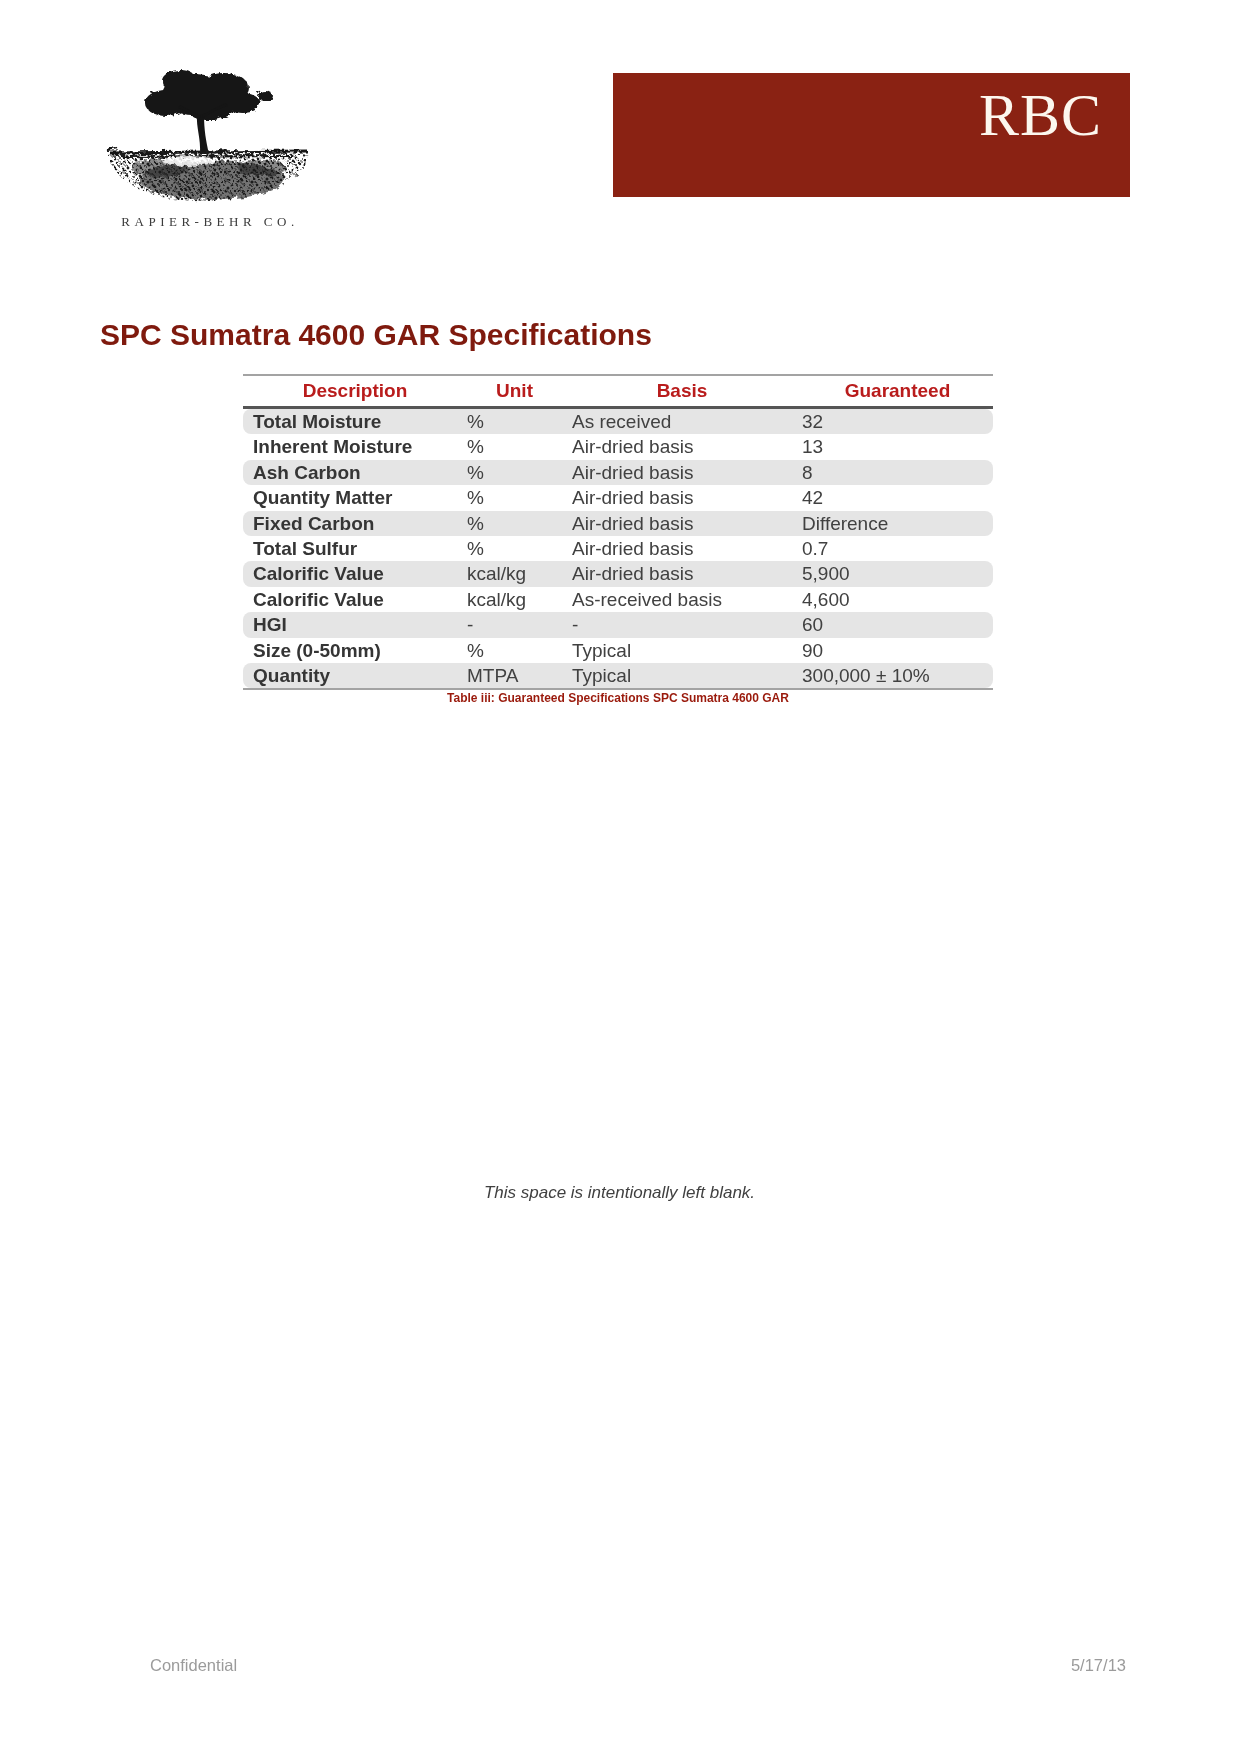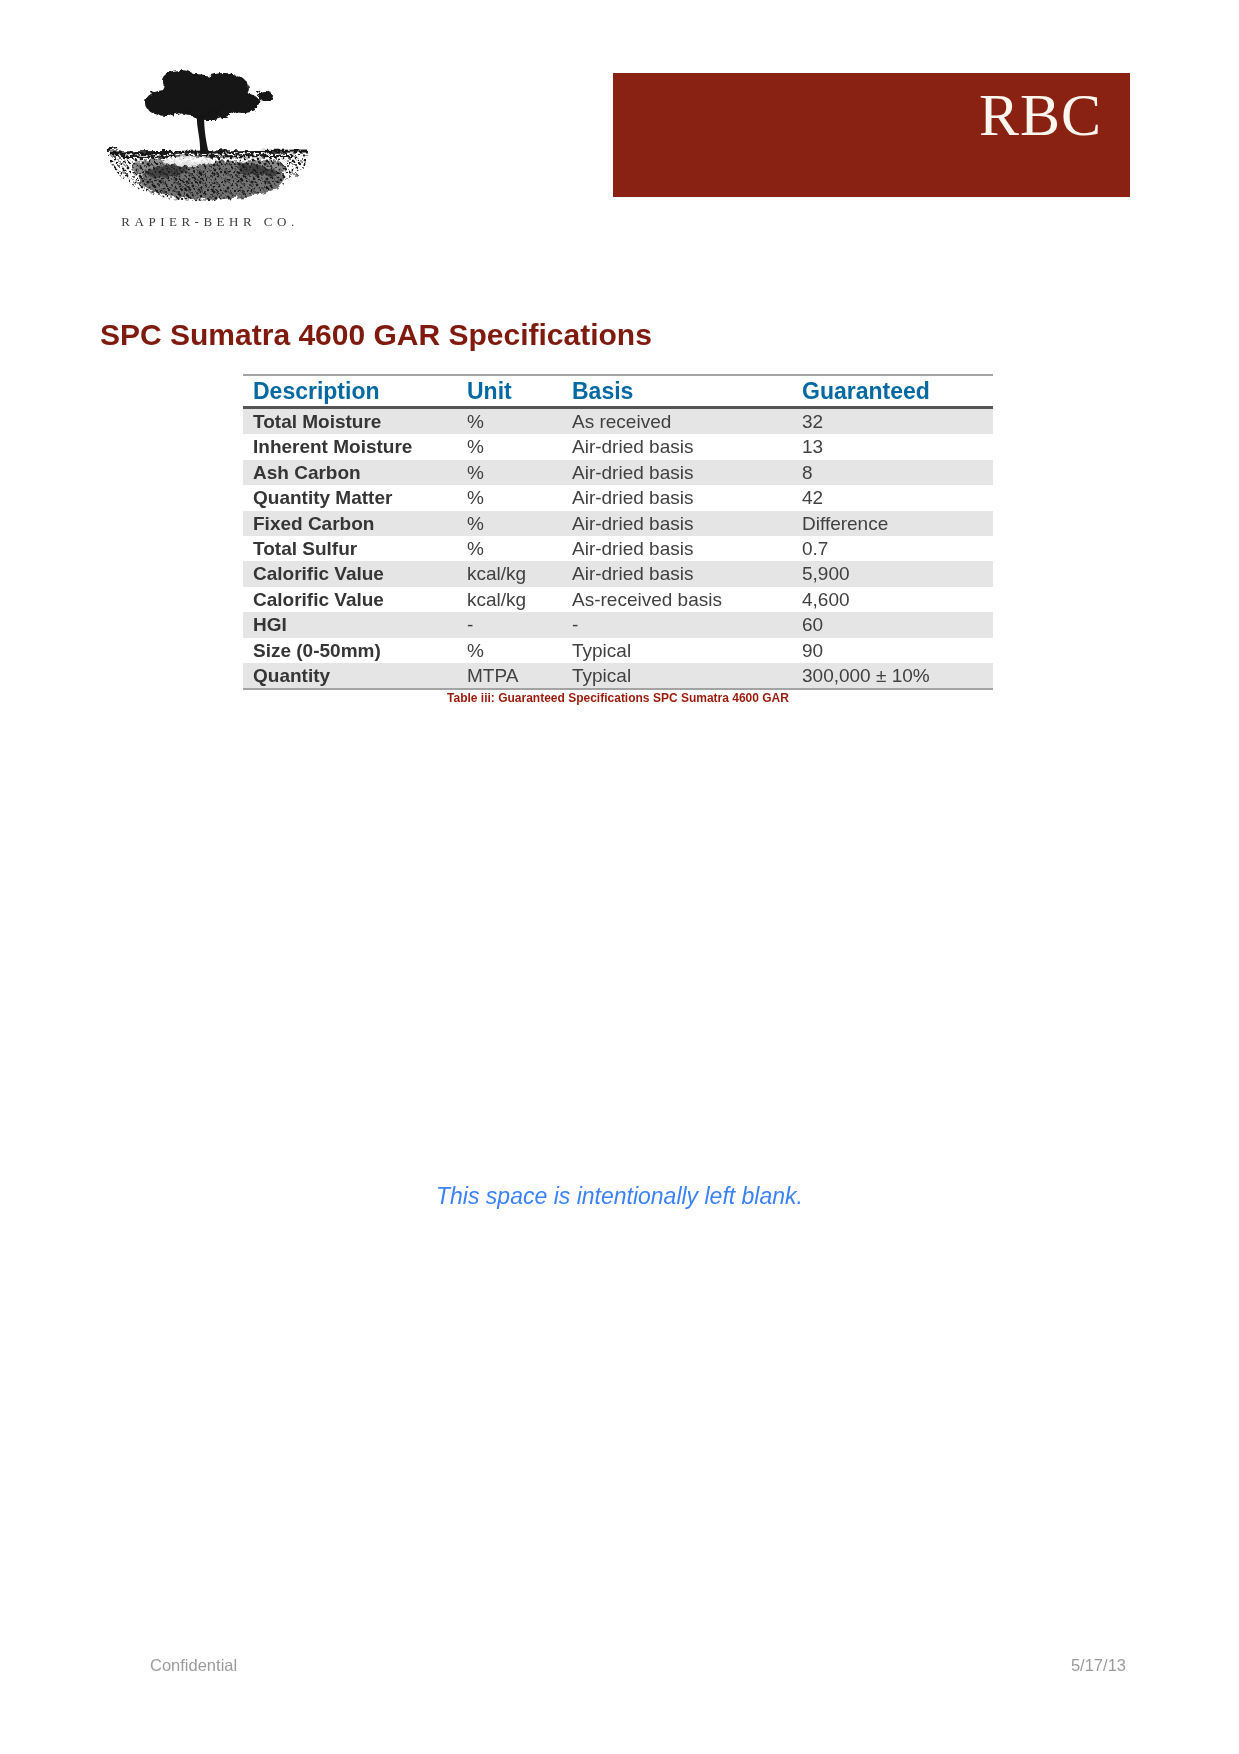--- a/index.html
+++ b/index.html
@@ -36,42 +36,43 @@
   }
 
   
   .table-wrap { position:absolute; left:243px; top:374px; width:750px; }
   .spec-table {
     border-top:2px solid #a3a3a3;
     border-bottom:2px solid #a3a3a3;
   }
   .spec-header {
     display:grid; grid-template-columns:214px 105px 230px 1fr;
-    font-weight:bold; font-size:23px; color:#0369a1;
+    font-weight:bold; font-size:19px; color:#b91c1c;
     height:30px; line-height:30px;
     border-bottom:3px solid #555555;
+    text-align:center;
   }
   .spec-row {
     display:grid; grid-template-columns:214px 105px 230px 1fr;
     font-size:19px; color:#414141;
-    height:25.4px; line-height:25.4px;
+    height:25.4px; line-height:25.4px;border-radius:8px;
   }
   .spec-row:nth-child(odd) { background:#e5e5e5; }
   .spec-cell { padding-left:10px; white-space:nowrap; overflow:hidden; }
   .spec-row .col-desc { font-weight:bold; color:#353535; }
 
   .table-caption {
     position:absolute; left:243px; top:691px; width:750px;
     text-align:center; font-size:12px; font-weight:bold; color:#9a1a0c;
   }
 
   
   .blank-note {
     position:absolute; left:0; top:1183px; width:1239px;
-    text-align:center; font-style:italic; font-size:23px; color:#3b82f6;
+    text-align:center; font-style:italic; font-size:17px; color:#404040;
   }
 
   
   .footer { position:absolute; left:0; top:1656px; width:1239px; height:22px;
     font-size:16.5px; color:#9b9b9b; }
   .footer-left   { position:absolute; left:150px; top:0; }
   .footer-center { position:absolute; left:0; top:0; width:1239px; text-align:center; }
   .footer-right  { position:absolute; right:113px; top:0; }
 </style>
 </head>

